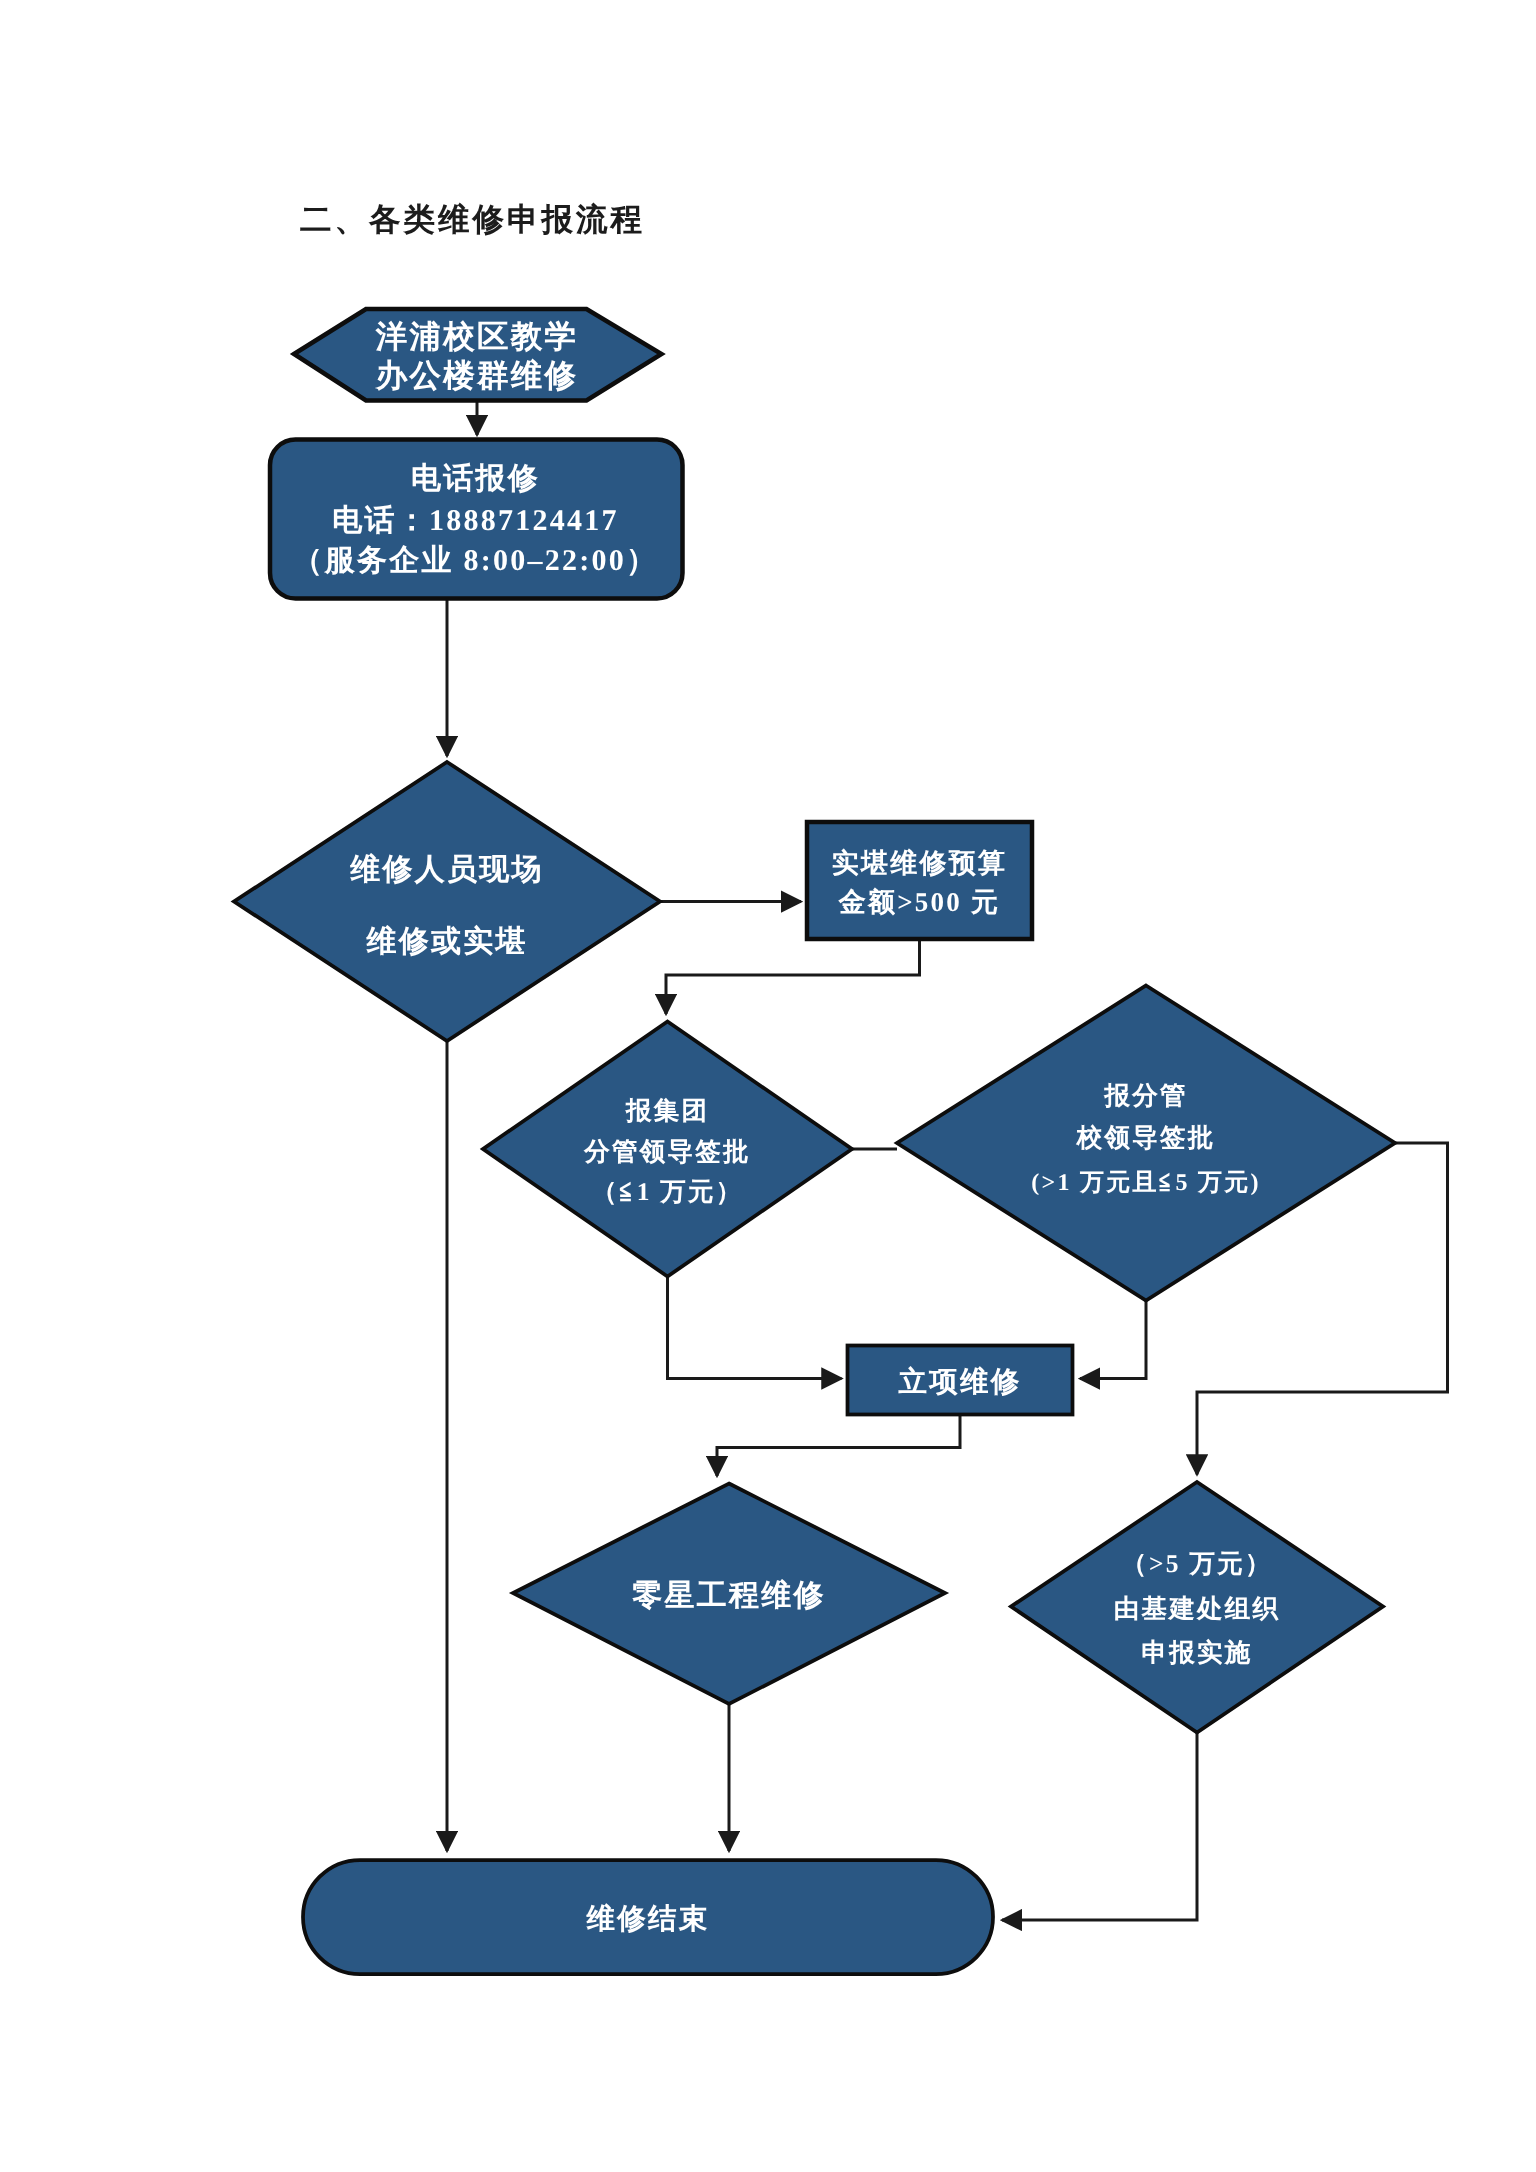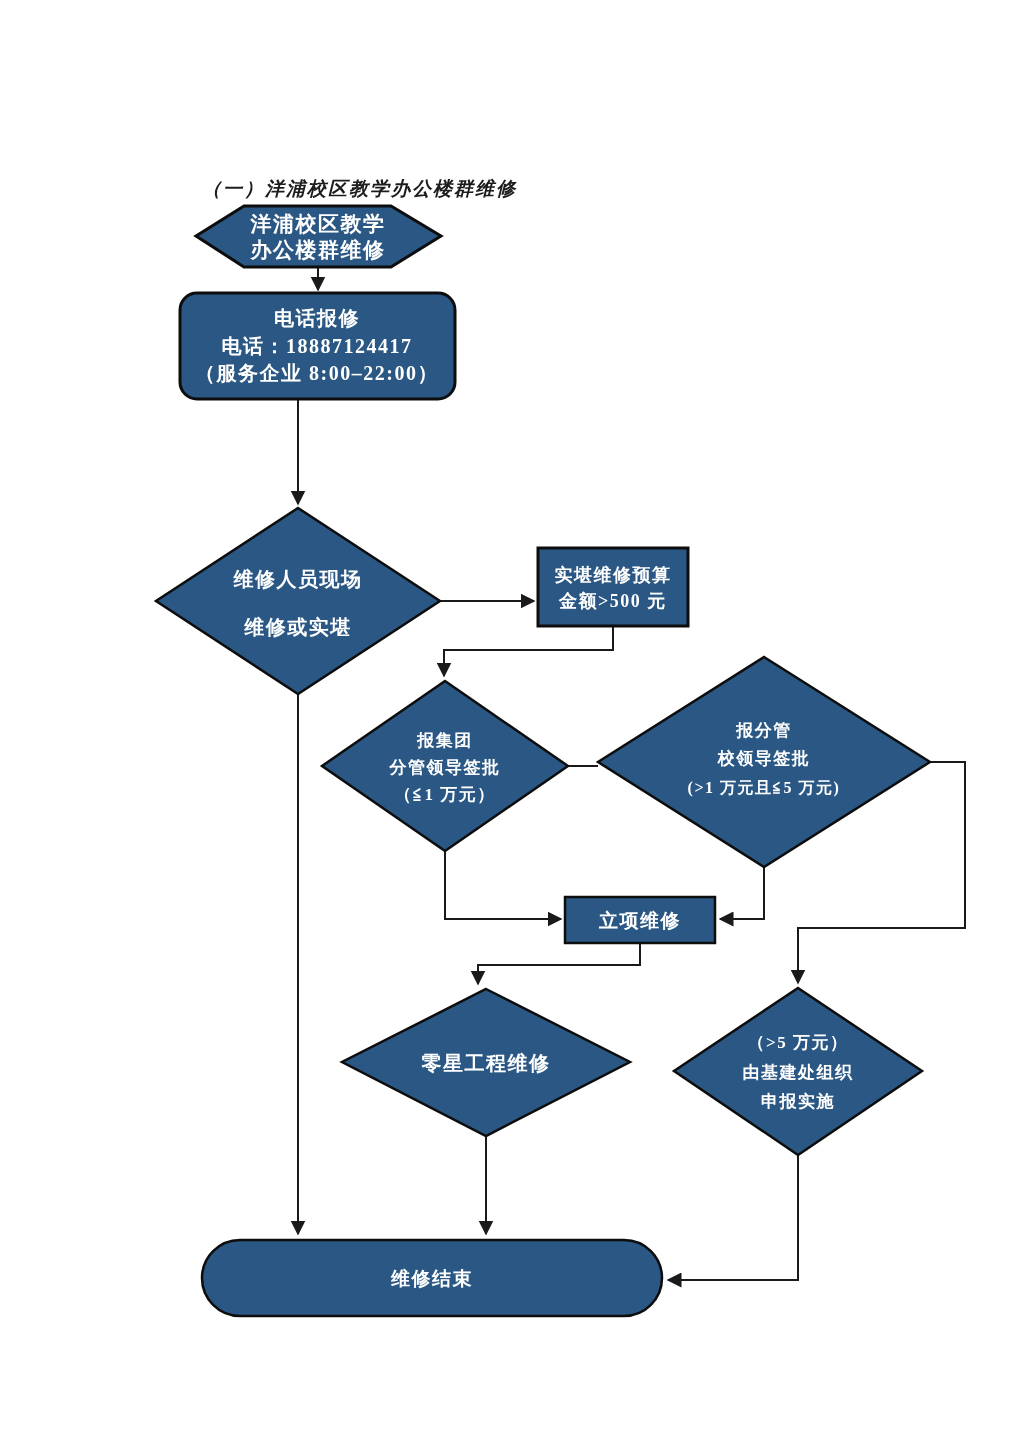--- a/index.html
+++ b/index.html
@@ -33,21 +33,21 @@
   .fs19 { font-size:19px; }
   .fs18 { font-size:18px; }
   .fs17 { font-size:17px; }
   .fs16 { font-size:16px; }
 </style>
 </head>
 <body>
 
 <div class="page">
 
-  <div class="doc-subtitle" style="color: rgb(28, 28, 28);">（一）洋浦校区教学办公楼群维修</div>
+  <div class="doc-title" style="color: rgb(28, 28, 28);">二、各类维修申报流程</div>
 
   <svg class="flowchart" width="1024" height="1448" viewBox="0 0 1024 1448">
     <defs>
       <marker id="arrow" viewBox="0 0 10 10" refX="9" refY="5" markerWidth="7.5" markerHeight="7.5" orient="auto-start-reverse">
         <path class="arrowhead" d="M0,0 L10,5 L0,10 z" fill="#1A1A1A"></path>
       </marker>
     </defs>
 
     <line class="connector" x1="318" y1="268" x2="318" y2="290" stroke="#1A1A1A" stroke-width="2" marker-end="url(#arrow)"></line>
     <line class="connector" x1="298" y1="399" x2="298" y2="504" stroke="#1A1A1A" stroke-width="2" marker-end="url(#arrow)"></line>

